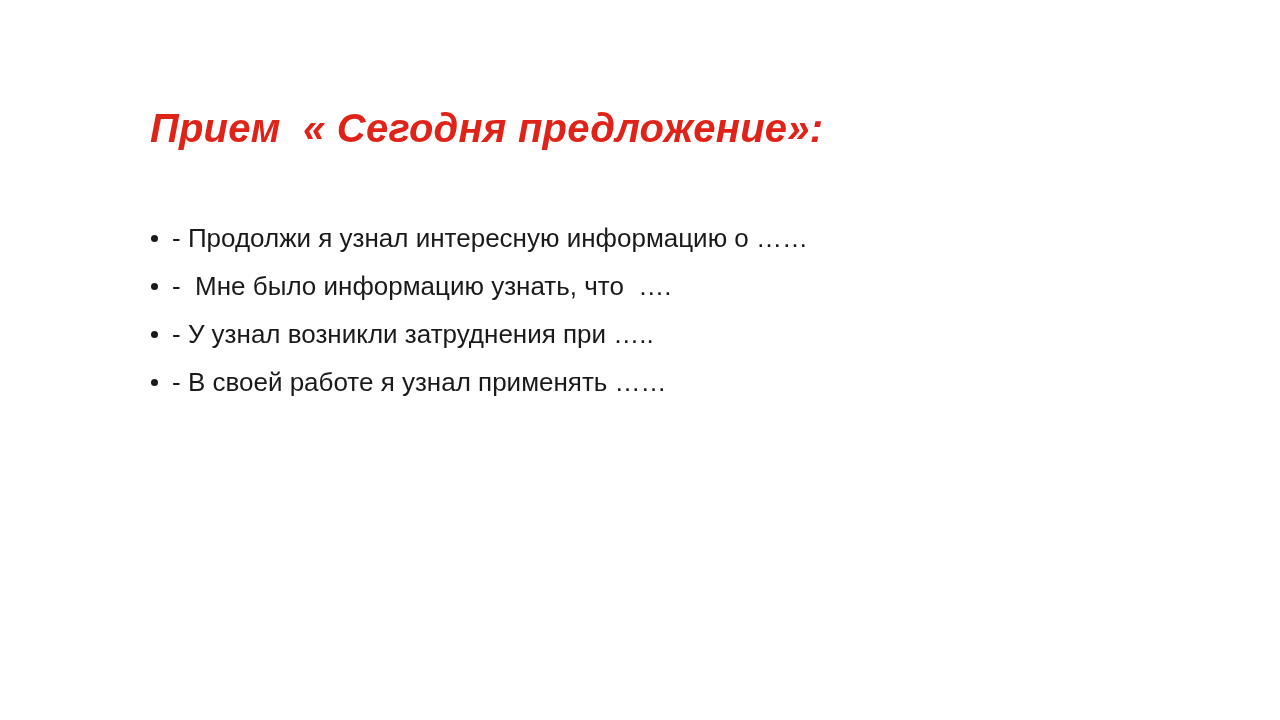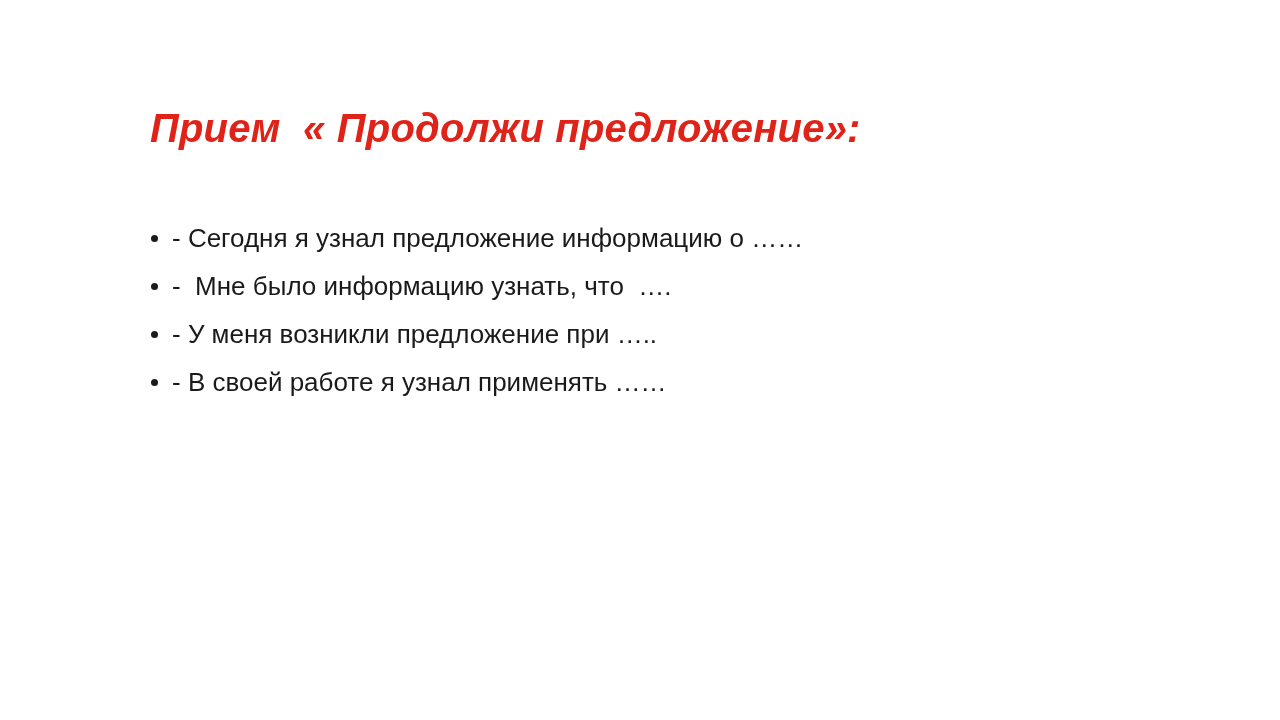--- a/index.html
+++ b/index.html
@@ -79,37 +79,37 @@
 
   .bullet-text {
     display: inline-block;
   }
 </style>
 </head>
 <body>
 
 <div class="slide">
 
-  <h1 class="slide-title">Прием  « Продолжи предложение»:</h1>
+  <h1 class="slide-title">Прием  « Сегодня предложение»:</h1>
 
   <ul class="bullet-list">
 
     <li class="bullet-item">
       <span class="bullet-marker"></span>
-      <span class="bullet-text">- Сегодня я узнал предложение информацию о ……</span>
+      <span class="bullet-text">- Продолжи я узнал интересную информацию о ……</span>
     </li>
 
     <li class="bullet-item">
       <span class="bullet-marker"></span>
       <span class="bullet-text">-  Мне было информацию узнать, что  ….</span>
     </li>
 
     <li class="bullet-item">
       <span class="bullet-marker"></span>
-      <span class="bullet-text">- У меня возникли предложение при …..</span>
+      <span class="bullet-text">- У узнал возникли затруднения при …..</span>
     </li>
 
     <li class="bullet-item">
       <span class="bullet-marker"></span>
       <span class="bullet-text">- В своей работе я узнал применять ……</span>
     </li>
 
   </ul>
 
 </div>

